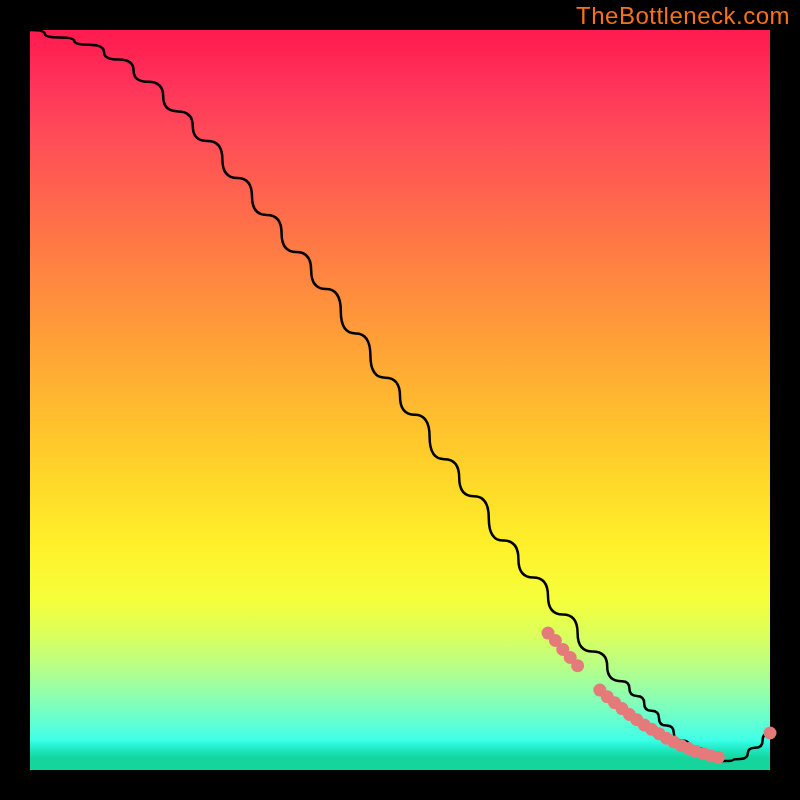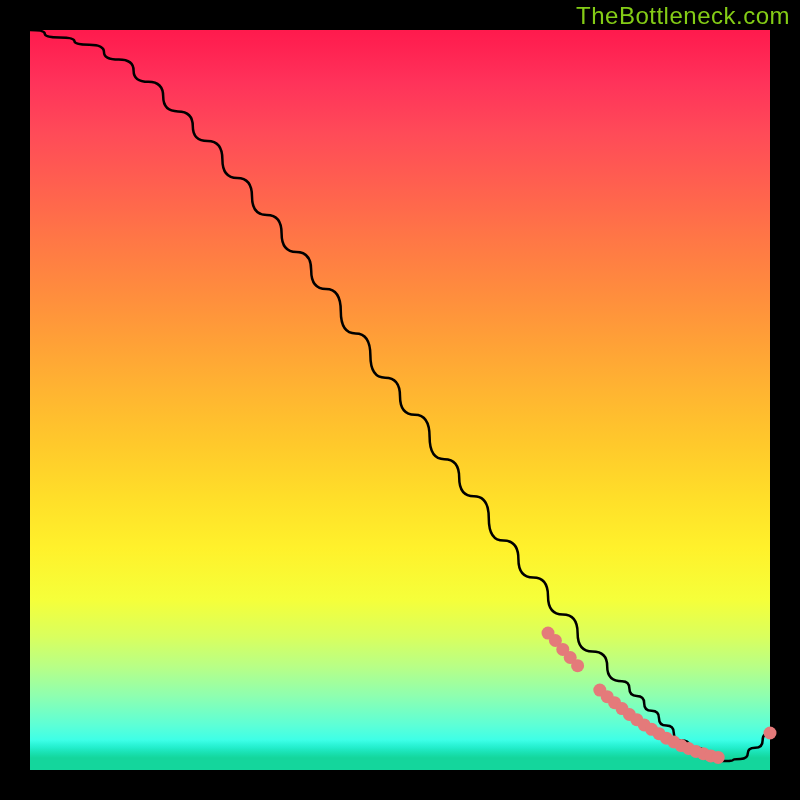--- a/index.html
+++ b/index.html
@@ -60,21 +60,21 @@
     width: 740px;
     height: 740px;
     overflow: visible;
   }
   .watermark {
     position: absolute;
     top: 2px;
     right: 10px;
     font-family: Arial, Helvetica, sans-serif;
     font-size: 24px;
-    color: #84cc16;
+    color: #f97316;
     letter-spacing: 0.5px;
     user-select: none;
   }
 </style>
 </head>
 <body>
 
 <div class="frame">
   <div class="plot-area">
     <div class="green-zone"></div>

